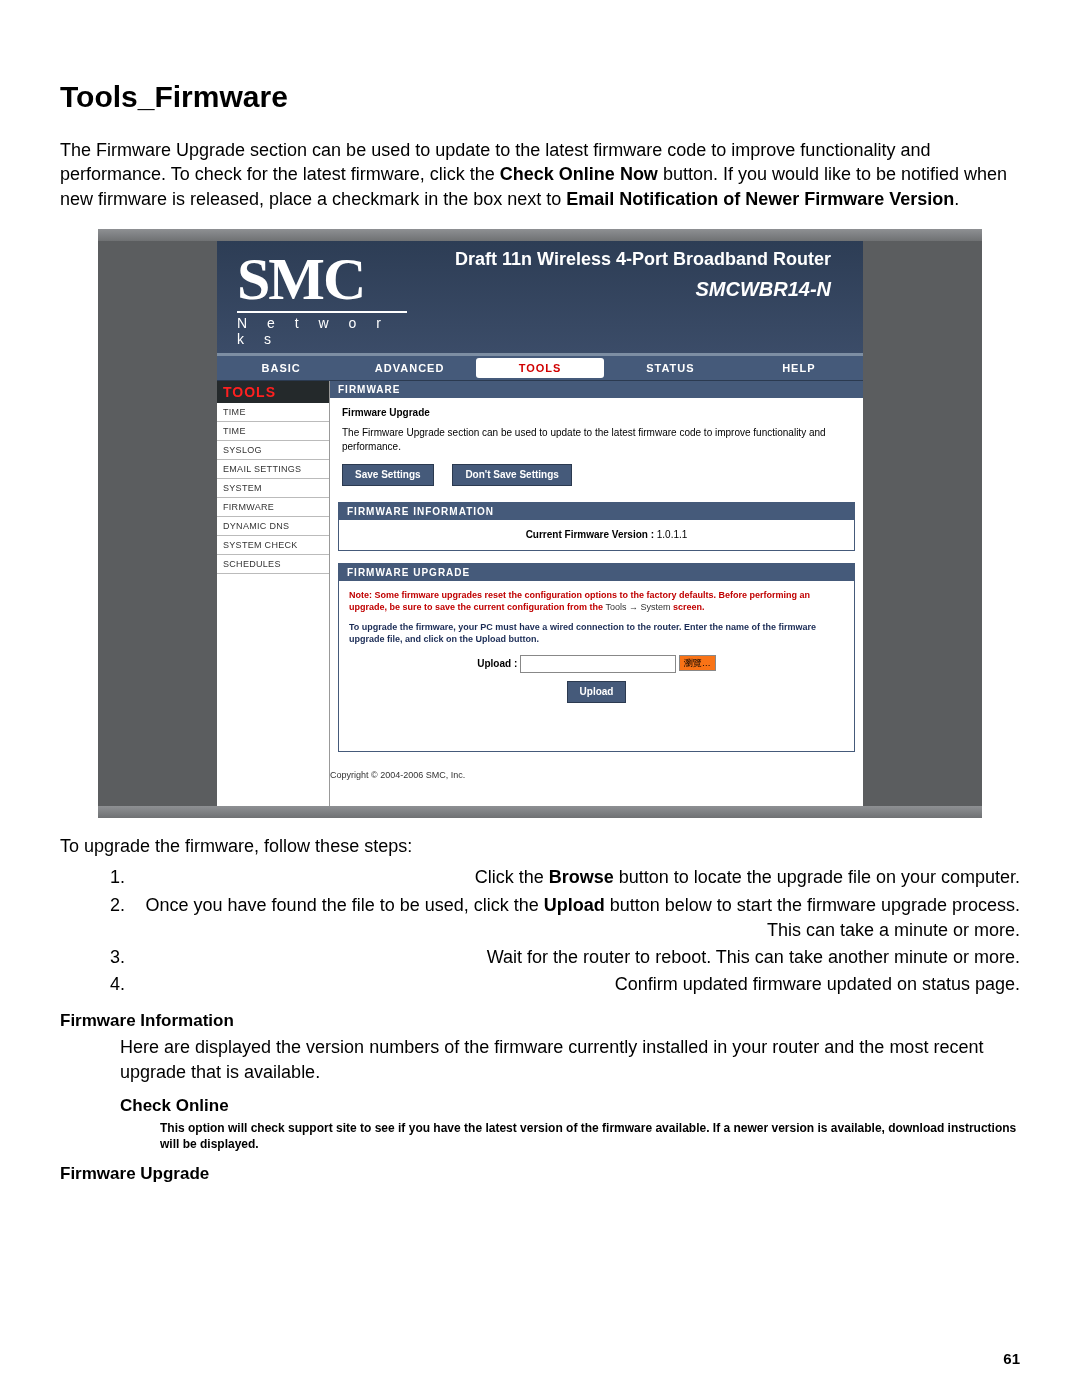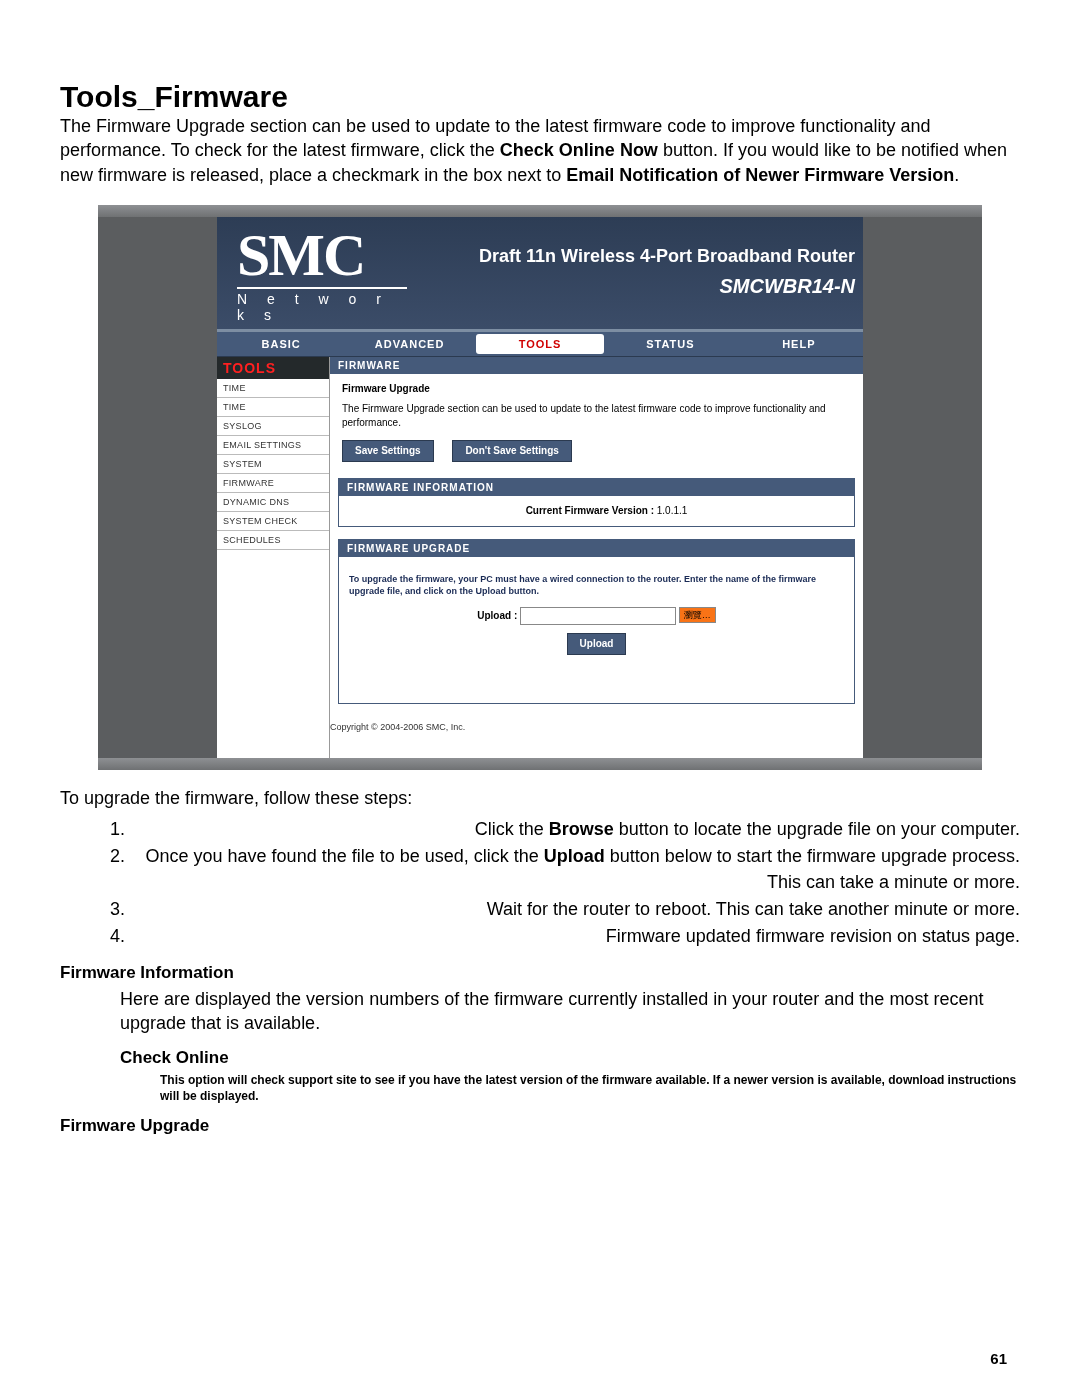--- a/index.html
+++ b/index.html
@@ -14,21 +14,21 @@
     width: 1080px;
     min-height: 1397px;
     margin: 0 auto;
     padding: 80px 60px 40px 60px;
     position: relative;
     box-sizing: border-box;
   }
   h1.page-title {
     font-size: 30px;
     font-weight: bold;
-    margin: 0 0 0 0;
+    margin: 0 0 24px 0;
   }
   p.intro {
     font-size: 18px;
     line-height: 1.35;
     margin: 0 0 18px 0;
   }
   .bold { font-weight: bold; }
   .screenshot {
     width: 884px;
     margin: 0 auto 18px auto;
@@ -36,22 +36,22 @@
     padding: 0;
   }
   .ss-inner {
     width: 646px;
     margin: 0 auto;
   }
   
   .ss-header {
     background: linear-gradient(#2d3d55, #3b4c68);
     display: flex;
-    align-items: center;
-    padding: 8px 8px 6px 20px;
+    align-items: flex-start;
+    padding: 8px 32px 6px 20px;
     border-bottom: 3px solid #7d8ea3;
   }
   .smc-logo {
     color: #fff;
     font-family: "Times New Roman", serif;
     line-height: 1;
     margin-right: 18px;
     width: 170px;
   }
   .smc-big {
@@ -255,21 +255,21 @@
     margin: 6px 0 4px 60px;
   }
   .sect-body-2 {
     font-size: 12px;
     margin: 0 0 12px 100px;
     line-height: 1.35;
     font-weight: bold;
   }
   .pagenum {
     position: absolute;
-    right: 73px;
+    right: 60px;
     bottom: 30px;
     font-size: 15px;
     font-weight: bold;
   }
 </style>
 </head>
 <body>
 
 <div class="page">
   <h1 class="page-title">Tools_Firmware</h1>
@@ -329,20 +329,24 @@
             <div class="ss-section-hdr">FIRMWARE INFORMATION</div>
             <div class="ss-box-content" style="text-align:center; padding-left:30px;">
               <span style="font-weight:bold;">Current Firmware Version :</span>
               <span>1.0.1.1</span>
             </div>
           </div>
 
           <div class="ss-box">
             <div class="ss-section-hdr">FIRMWARE UPGRADE</div>
             <div class="ss-box-content">
+              <div class="warn">
+                <span>Note: Some firmware upgrades reset the configuration options to the factory defaults. Before performing an upgrade, be sure to save the current configuration from the </span><span style="color:#333; font-weight:normal;">Tools → System</span>
+                <span> screen.</span>
+              </div>
               <div class="navy-small">To upgrade the firmware, your PC must have a wired connection to the router. Enter the name of the firmware upgrade file, and click on the Upload button.</div>
               <div class="upload-row">
                 <span style="font-weight:bold;">Upload :</span>
                 <input type="text" style="">
                 <span class="browse-btn">瀏覽…</span>
                 <br>
                 <span class="upload-btn">Upload</span>
               </div>
               <div style="height:40px;"></div>
             </div>
@@ -357,21 +361,21 @@
 
   <p class="after">To upgrade the firmware, follow these steps:</p>
   <ol class="steps">
     <li>
       <span>Click the </span><span class="bold">Browse</span><span> button to locate the upgrade file on your computer.</span>
     </li>
     <li>
       <span>Once you have found the file to be used, click the </span><span class="bold">Upload</span><span> button below to start the firmware upgrade process. This can take a minute or more.</span>
     </li>
     <li>Wait for the router to reboot. This can take another minute or more.</li>
-    <li>Firmware updated firmware revision on status page.</li>
+    <li>Confirm updated firmware updated on status page.</li>
   </ol>
 
   <div class="sect-label">Firmware Information</div>
   <div class="sect-body-1">Here are displayed the version numbers of the firmware currently installed in your router and the most recent upgrade that is available.</div>
 
   <div class="sect-label-2">Check Online</div>
   <div class="sect-body-2">This option will check support site to see if you have the latest version of the firmware available. If a newer version is available, download instructions will be displayed.</div>
 
   <div class="sect-label">Firmware Upgrade</div>
 

